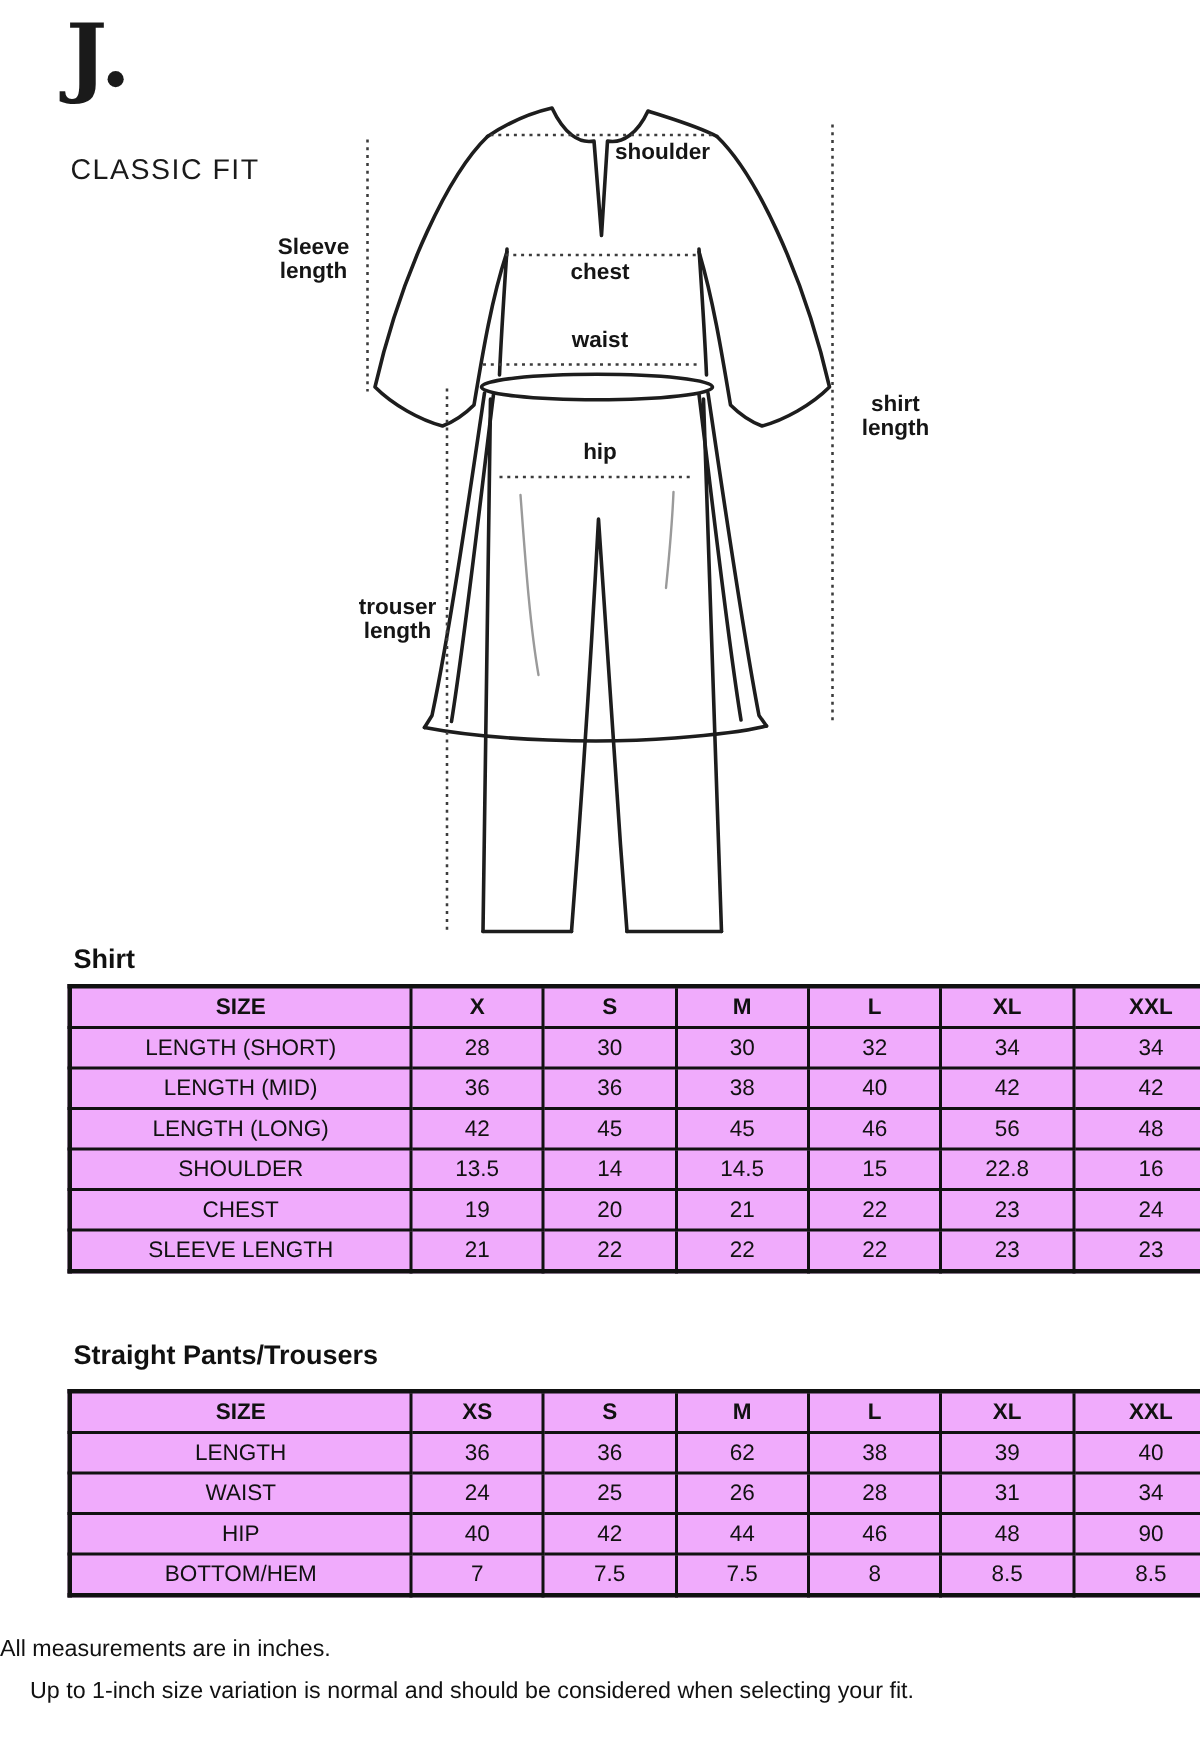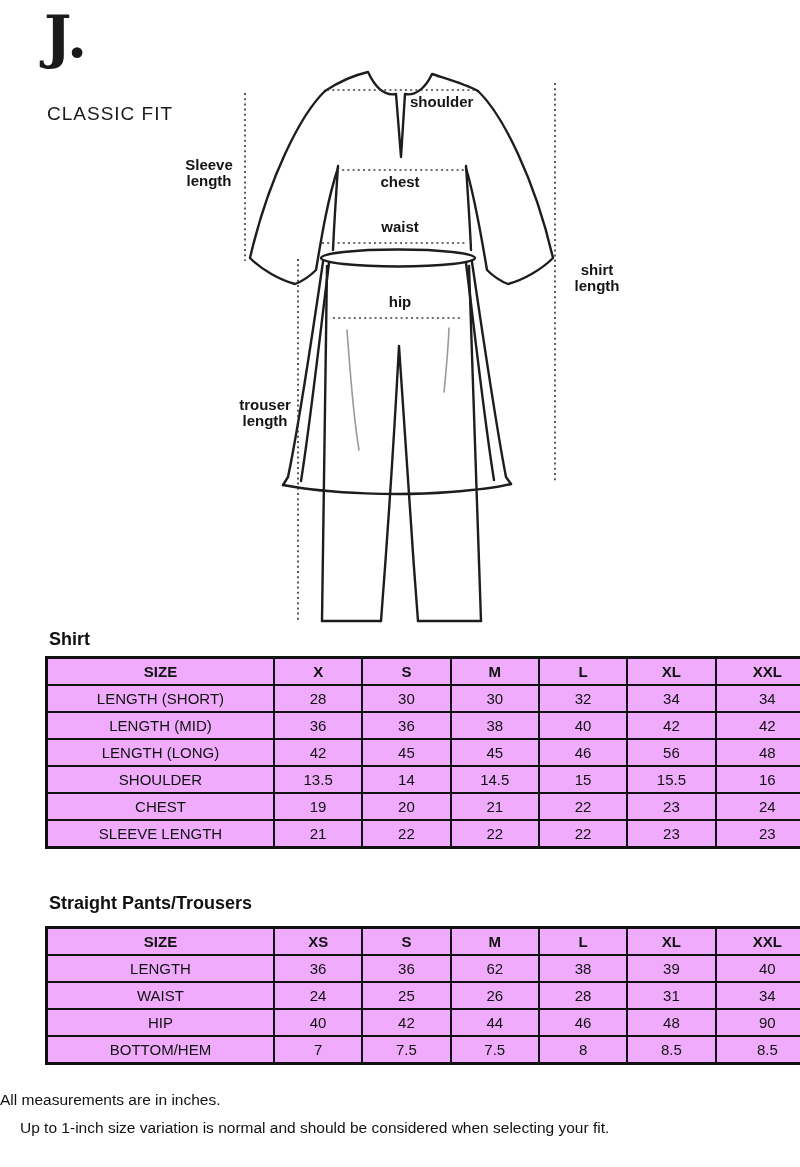--- a/index.html
+++ b/index.html
@@ -143,21 +143,21 @@
           <td>46</td>
           <td>56</td>
           <td>48</td>
         </tr>
         <tr>
           <td>SHOULDER</td>
           <td>13.5</td>
           <td>14</td>
           <td>14.5</td>
           <td>15</td>
-          <td>15.5</td>
+          <td>22.8</td>
           <td>16</td>
         </tr>
         <tr>
           <td>CHEST</td>
           <td>19</td>
           <td>20</td>
           <td>21</td>
           <td>22</td>
           <td>23</td>
           <td>24</td>

